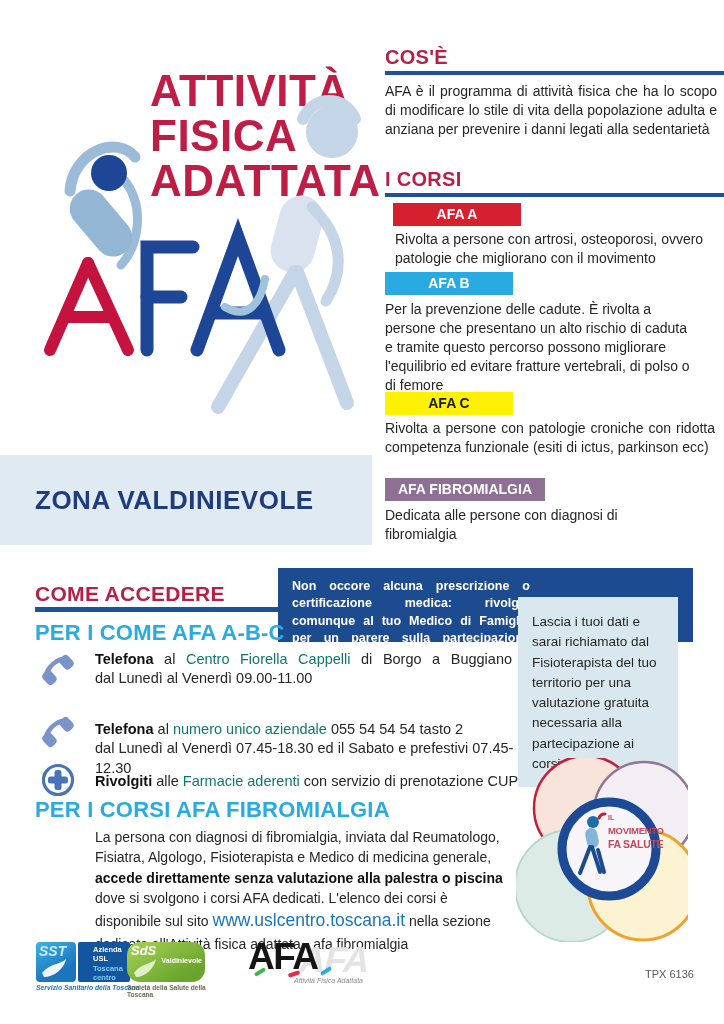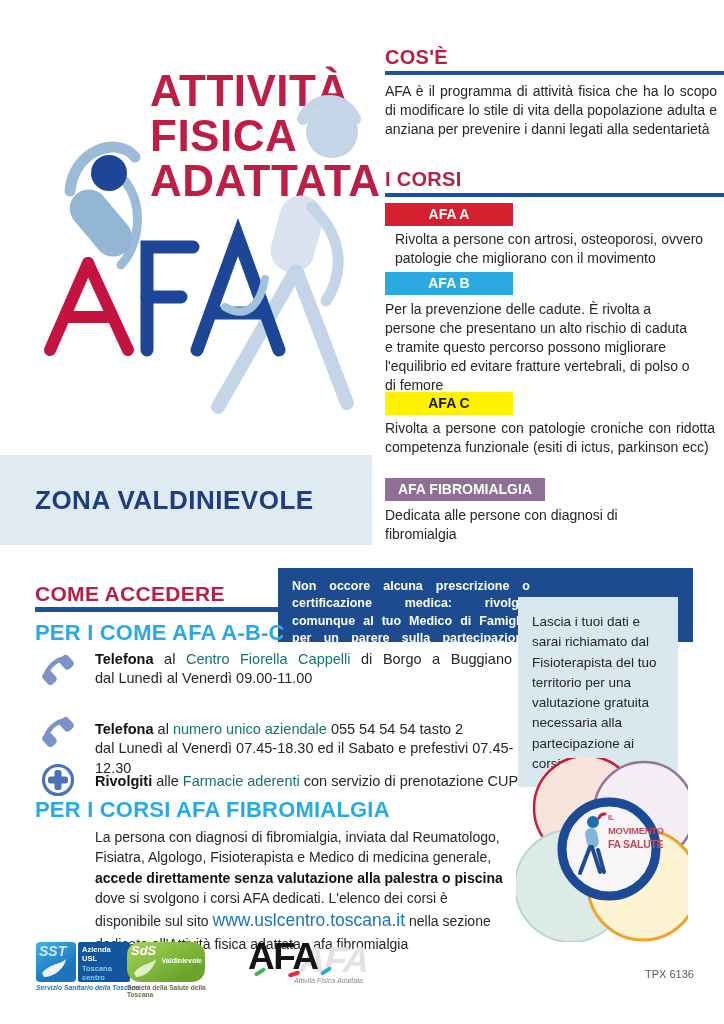--- a/index.html
+++ b/index.html
@@ -23,21 +23,21 @@
   .zona-band span {
     position:absolute; left:35px; top:0; line-height:90px;
     font-size:26px; font-weight:800; color:#1f3c7c; letter-spacing:0.5px;
   }
 
   
   .sec-head { font-size:20px; font-weight:800; color:#b71f45; letter-spacing:0.3px; }
   .rule { background:#1d5296; height:4px; }
   .body-txt { font-size:14px; line-height:1.36; color:#262626; }
   .band { height:23px; text-align:center; line-height:23px; font-size:14px; font-weight:700; color:#fff; }
-  .band-a { background:#d6202f; }
+  .band-a { background:#d6202f;margin-left:8px; }
   .band-b { background:#29abe2; }
   .band-c { background:#fff100; color:#1a1a1a; }
   .band-f { background:#8d7094; }
   .just { text-align:justify; }
 
   
   .come-head { font-size:21px; font-weight:800; color:#b71f45; letter-spacing:0.3px; }
   .cyan-head { font-size:22px; font-weight:800; color:#29abe2; letter-spacing:0.2px; }
   .note-box {
     left:278px; top:568px; width:415px; height:74px; background:#1d4b8f;
@@ -57,21 +57,21 @@
   .fibro-par b { color:#111; }
   .site-link { font-size:17.5px; color:#1b75bc; text-decoration:none; font-weight:400; }
 
   
   .sst-box { left:36px; top:942px; width:96px; height:52px; }
   .sst-sq {
     position:absolute; left:0; top:0; width:40px; height:40px;
     background:linear-gradient(150deg,#3fb3e4 0%,#1b75bc 70%); border-radius:4px;
   }
   .sst-sq .abbr { position:absolute; left:3px; top:1px; font-size:14px; font-weight:800; font-style:italic; color:#cfeafa; }
-  .sst-dark { position:absolute; left:42px; top:0; width:52px; height:40px; background:#1455a0; border-radius:2px; padding:3px 4px; }
+  .sst-dark { position:absolute; left:42px; top:0; width:52px; height:40px; background:#1455a0; border-radius:2px; padding:3px 15px; }
   .sst-dark .l1 { font-size:7.5px; font-weight:700; color:#fff; line-height:1.25; }
   .sst-dark .l2 { font-size:7.5px; font-weight:700; color:#7fd0f0; line-height:1.25; }
   .sst-cap { position:absolute; left:0; top:42px; width:110px; font-size:6.8px; font-weight:700; font-style:italic; color:#1b75bc; }
   .sds-box { left:127px; top:942px; width:90px; height:52px; }
   .sds-sq {
     position:absolute; left:0; top:0; width:78px; height:40px;
     background:linear-gradient(150deg,#a6d455 0%,#6aa42c 80%); border-radius:13px;
   }
   .sds-sq .abbr { position:absolute; left:4px; top:1px; font-size:13px; font-weight:800; font-style:italic; color:#ffffff; }
   .sds-sq .zone { position:absolute; right:3px; top:15px; font-size:7px; font-weight:700; color:#fff; }

